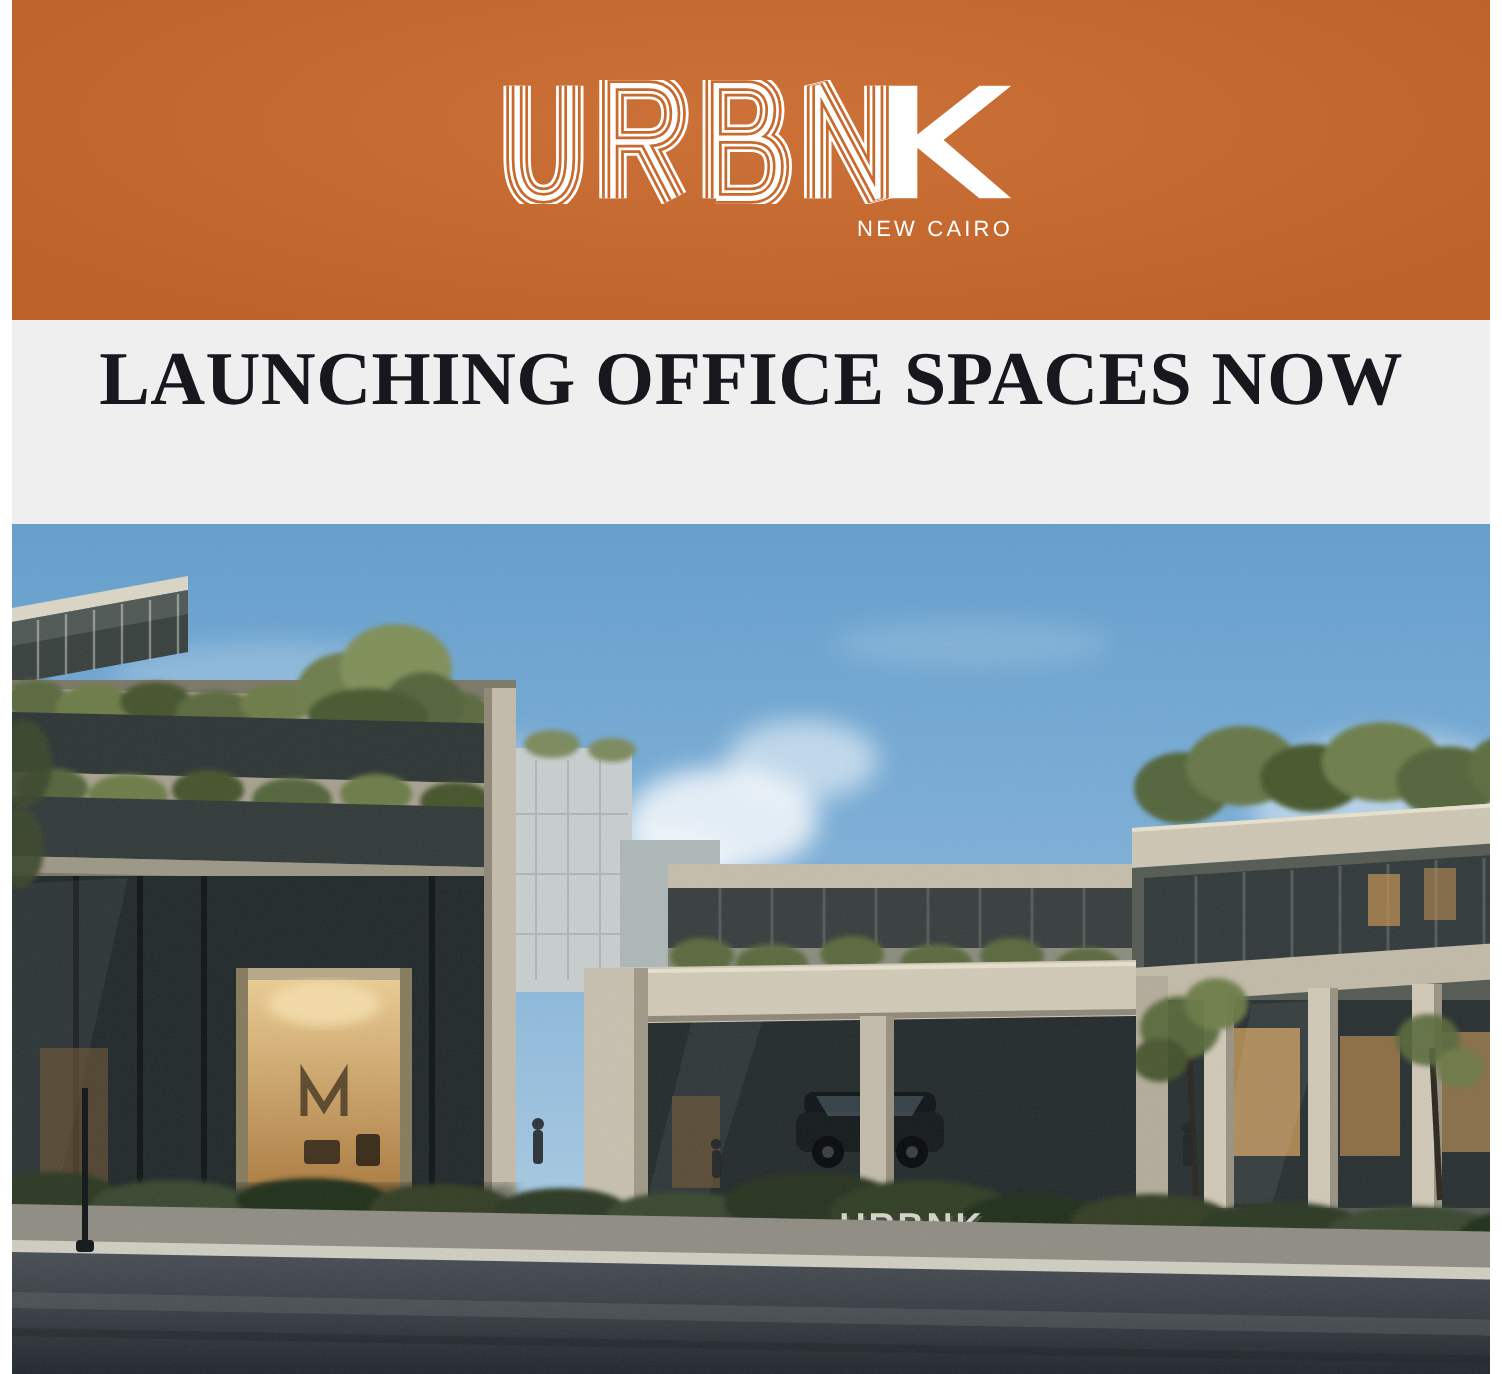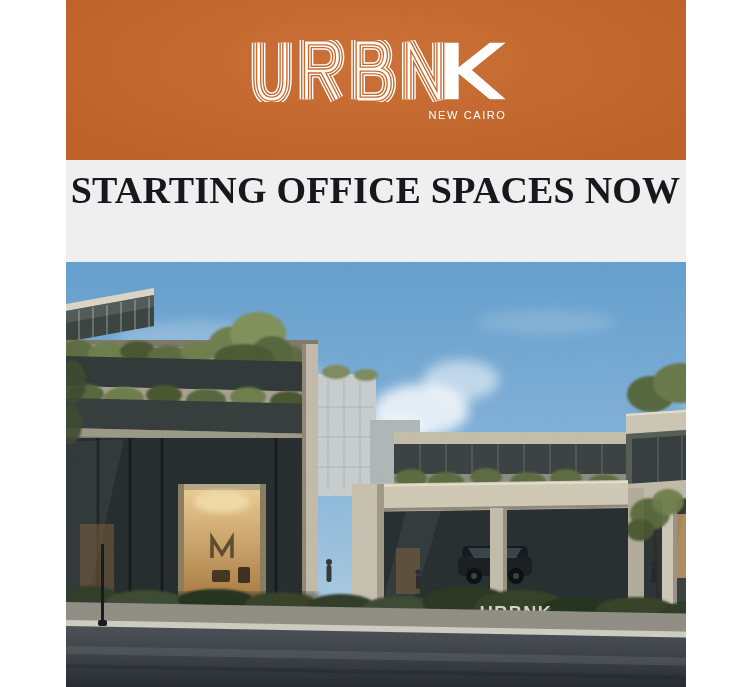--- a/index.html
+++ b/index.html
@@ -1,17 +1,17 @@
 <!DOCTYPE html>
 <html style="--banner-orange: #c9692c; --headline-bg: #f0eff0; --headline-text: #17171d; --logo-white: #ffffff;"><head>
 <meta charset="utf-8">
 <style>
   html,body{margin:0;padding:0;background:#fff;}
   .flyer{
-    width:620px;height:687px;margin:0 auto;position:relative;overflow:hidden;
+    width:739px;height:687px;margin:0 auto;position:relative;overflow:hidden;
     font-family:"Liberation Sans", sans-serif;
   }
   
   .banner{
     height:160px;
     background-color:var(--banner-orange,#c9692c);
     background-image:radial-gradient(ellipse at 50% 38%, rgba(255,255,255,.05), rgba(0,0,0,.06) 85%);
     display:flex;flex-direction:column;align-items:center;justify-content:flex-start;
   }
   .logo{width:266px;margin-top:40px;}
@@ -85,21 +85,21 @@
             <use href="#L-n" class="sw6"></use>
             <use href="#L-n" class="sw3"></use>
         </g>
         <path class="solid-letter" d="M212,3 L226,3 L226,29 L259,3 L276,3 L240,32 L276,63 L259,63 L226,36 L226,63 L212,63 Z"></path>
       </svg>
       <div class="logo-sub">NEW CAIRO</div>
     </div>
   </header>
 
   <section class="headline">
-    <p>STARTING OFFICE SPACES NOW</p>
+    <p>LAUNCHING OFFICE SPACES NOW</p>
   </section>
 
   <figure class="hero" style="margin:0">
     <svg class="hero-svg" viewBox="0 0 751 425" preserveAspectRatio="none" role="img" aria-label="Architectural rendering of the URBNK New Cairo office complex: stone and glass buildings with rooftop greenery, warm lit lobbies, a central gateway, hedges and a road in front under a blue sky">
       <defs>
         <linearGradient id="sky" x1="0" y1="0" x2="0" y2="1">
           <stop offset="0" stop-color="#649fcd"></stop>
             <stop offset=".4" stop-color="#7fb0d8"></stop>
           <stop offset=".75" stop-color="#a3c6e0"></stop>
             <stop offset="1" stop-color="#bad3e6"></stop>

